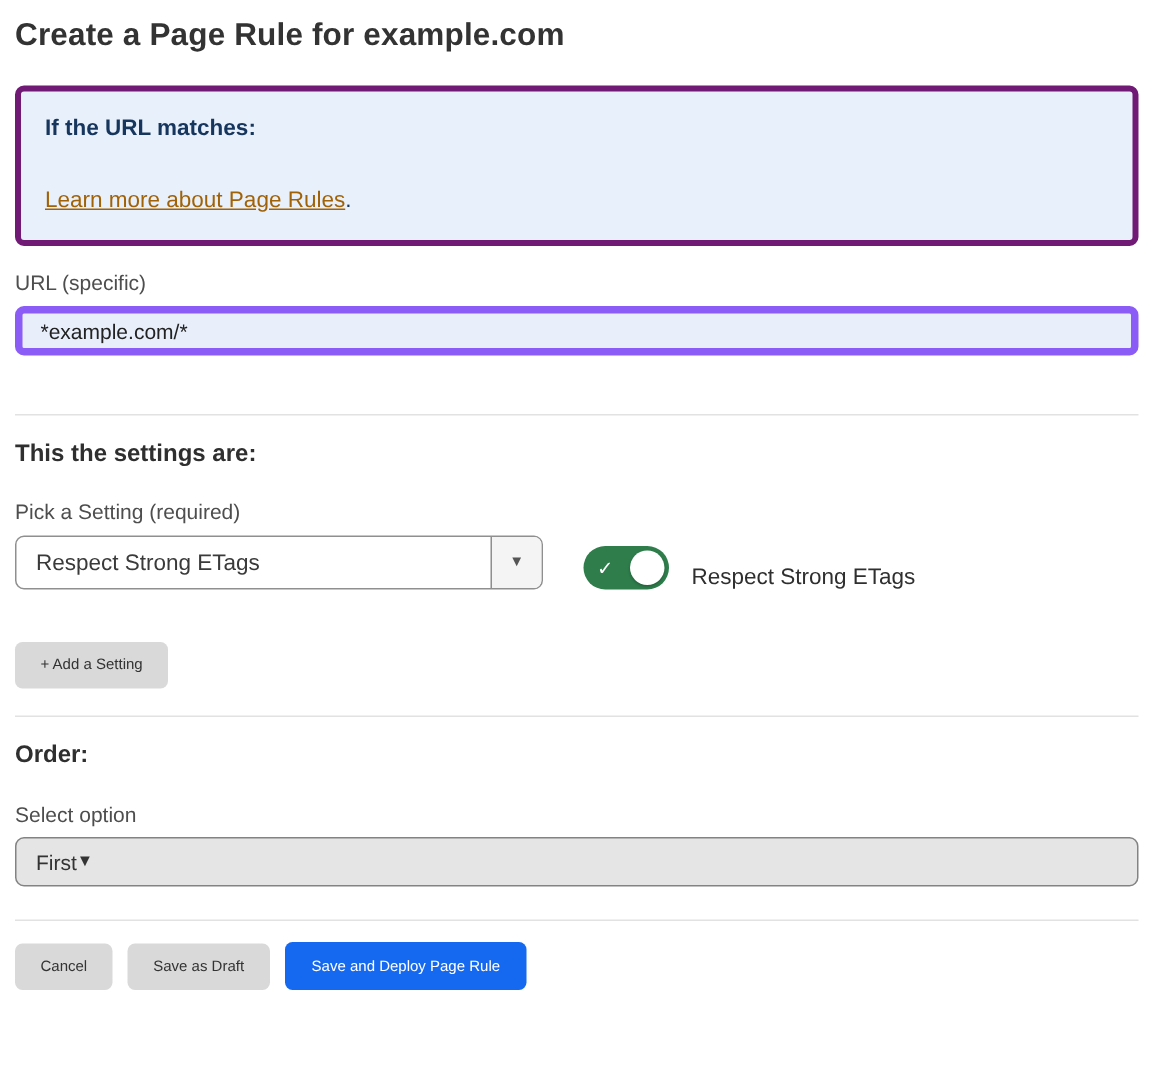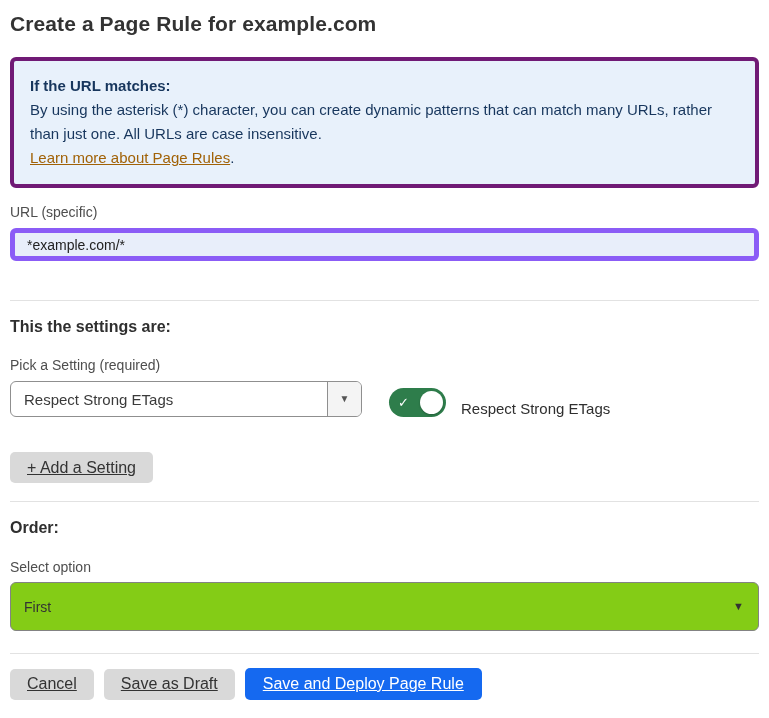--- a/index.html
+++ b/index.html
@@ -147,22 +147,21 @@
     margin-left: 15px;
     font-size: 15px;
     color: #2f2f2f;
   }
 
   button {
     font-family: "Liberation Sans", "DejaVu Sans", sans-serif;
     border: none;
     border-radius: 5px;
     cursor: pointer;
-    font-size: 16px;
-    text-decoration: underline;
+    font-size: 10px;
   }
   .btn-gray {
     background: #d9d9d9;
     color: #333333;
     height: 31px;
     padding: 0 17px;
   }
   .add-setting-btn { margin-top: 35px; }
 
   .order-help {
@@ -170,27 +169,26 @@
     color: #3f3f3f;
     line-height: 26px;
     margin-top: 5px;
     max-width: 749px;
   }
 
   .order-select {
     display: flex;
     align-items: center;
     width: 749px;
-    height: 49px;
+    height: 33px;
     border: 1px solid #838383;
     border-radius: 6px;
-    background: #84cc16;
+    background: #e5e5e5;
     padding: 0 14px 0 13px;
     cursor: pointer;
-    justify-content: space-between;
     font-size: 14px;
     color: #333333;
   }
   .order-select .chevron { color: #333333; font-size: 11px; }
 
   .footer-actions {
     display: flex;
     align-items: center;
     gap: 10px;
     margin-top: 14px;
@@ -204,21 +202,21 @@
 </style>
 </head>
 <body>
 
 <div class="page">
 
   <h1 class="title">Create a Page Rule for example.com</h1>
 
   <div class="info-box">
     <span class="info-heading">If the URL matches:</span>
-    <span>By using the asterisk (*) character, you can create dynamic patterns that can match many URLs, rather than just one. All URLs are case insensitive.</span><br>
+    <br>
     <a class="learn-link">Learn more about Page Rules</a><span>.</span>
   </div>
 
   <div class="field-label">URL (specific)</div>
   <input class="url-input" type="text" value="*example.com/*" style="">
 
   <hr class="divider d1">
 
   <div class="section-heading" style="margin-bottom:3px;">This the settings are:</div>
 

